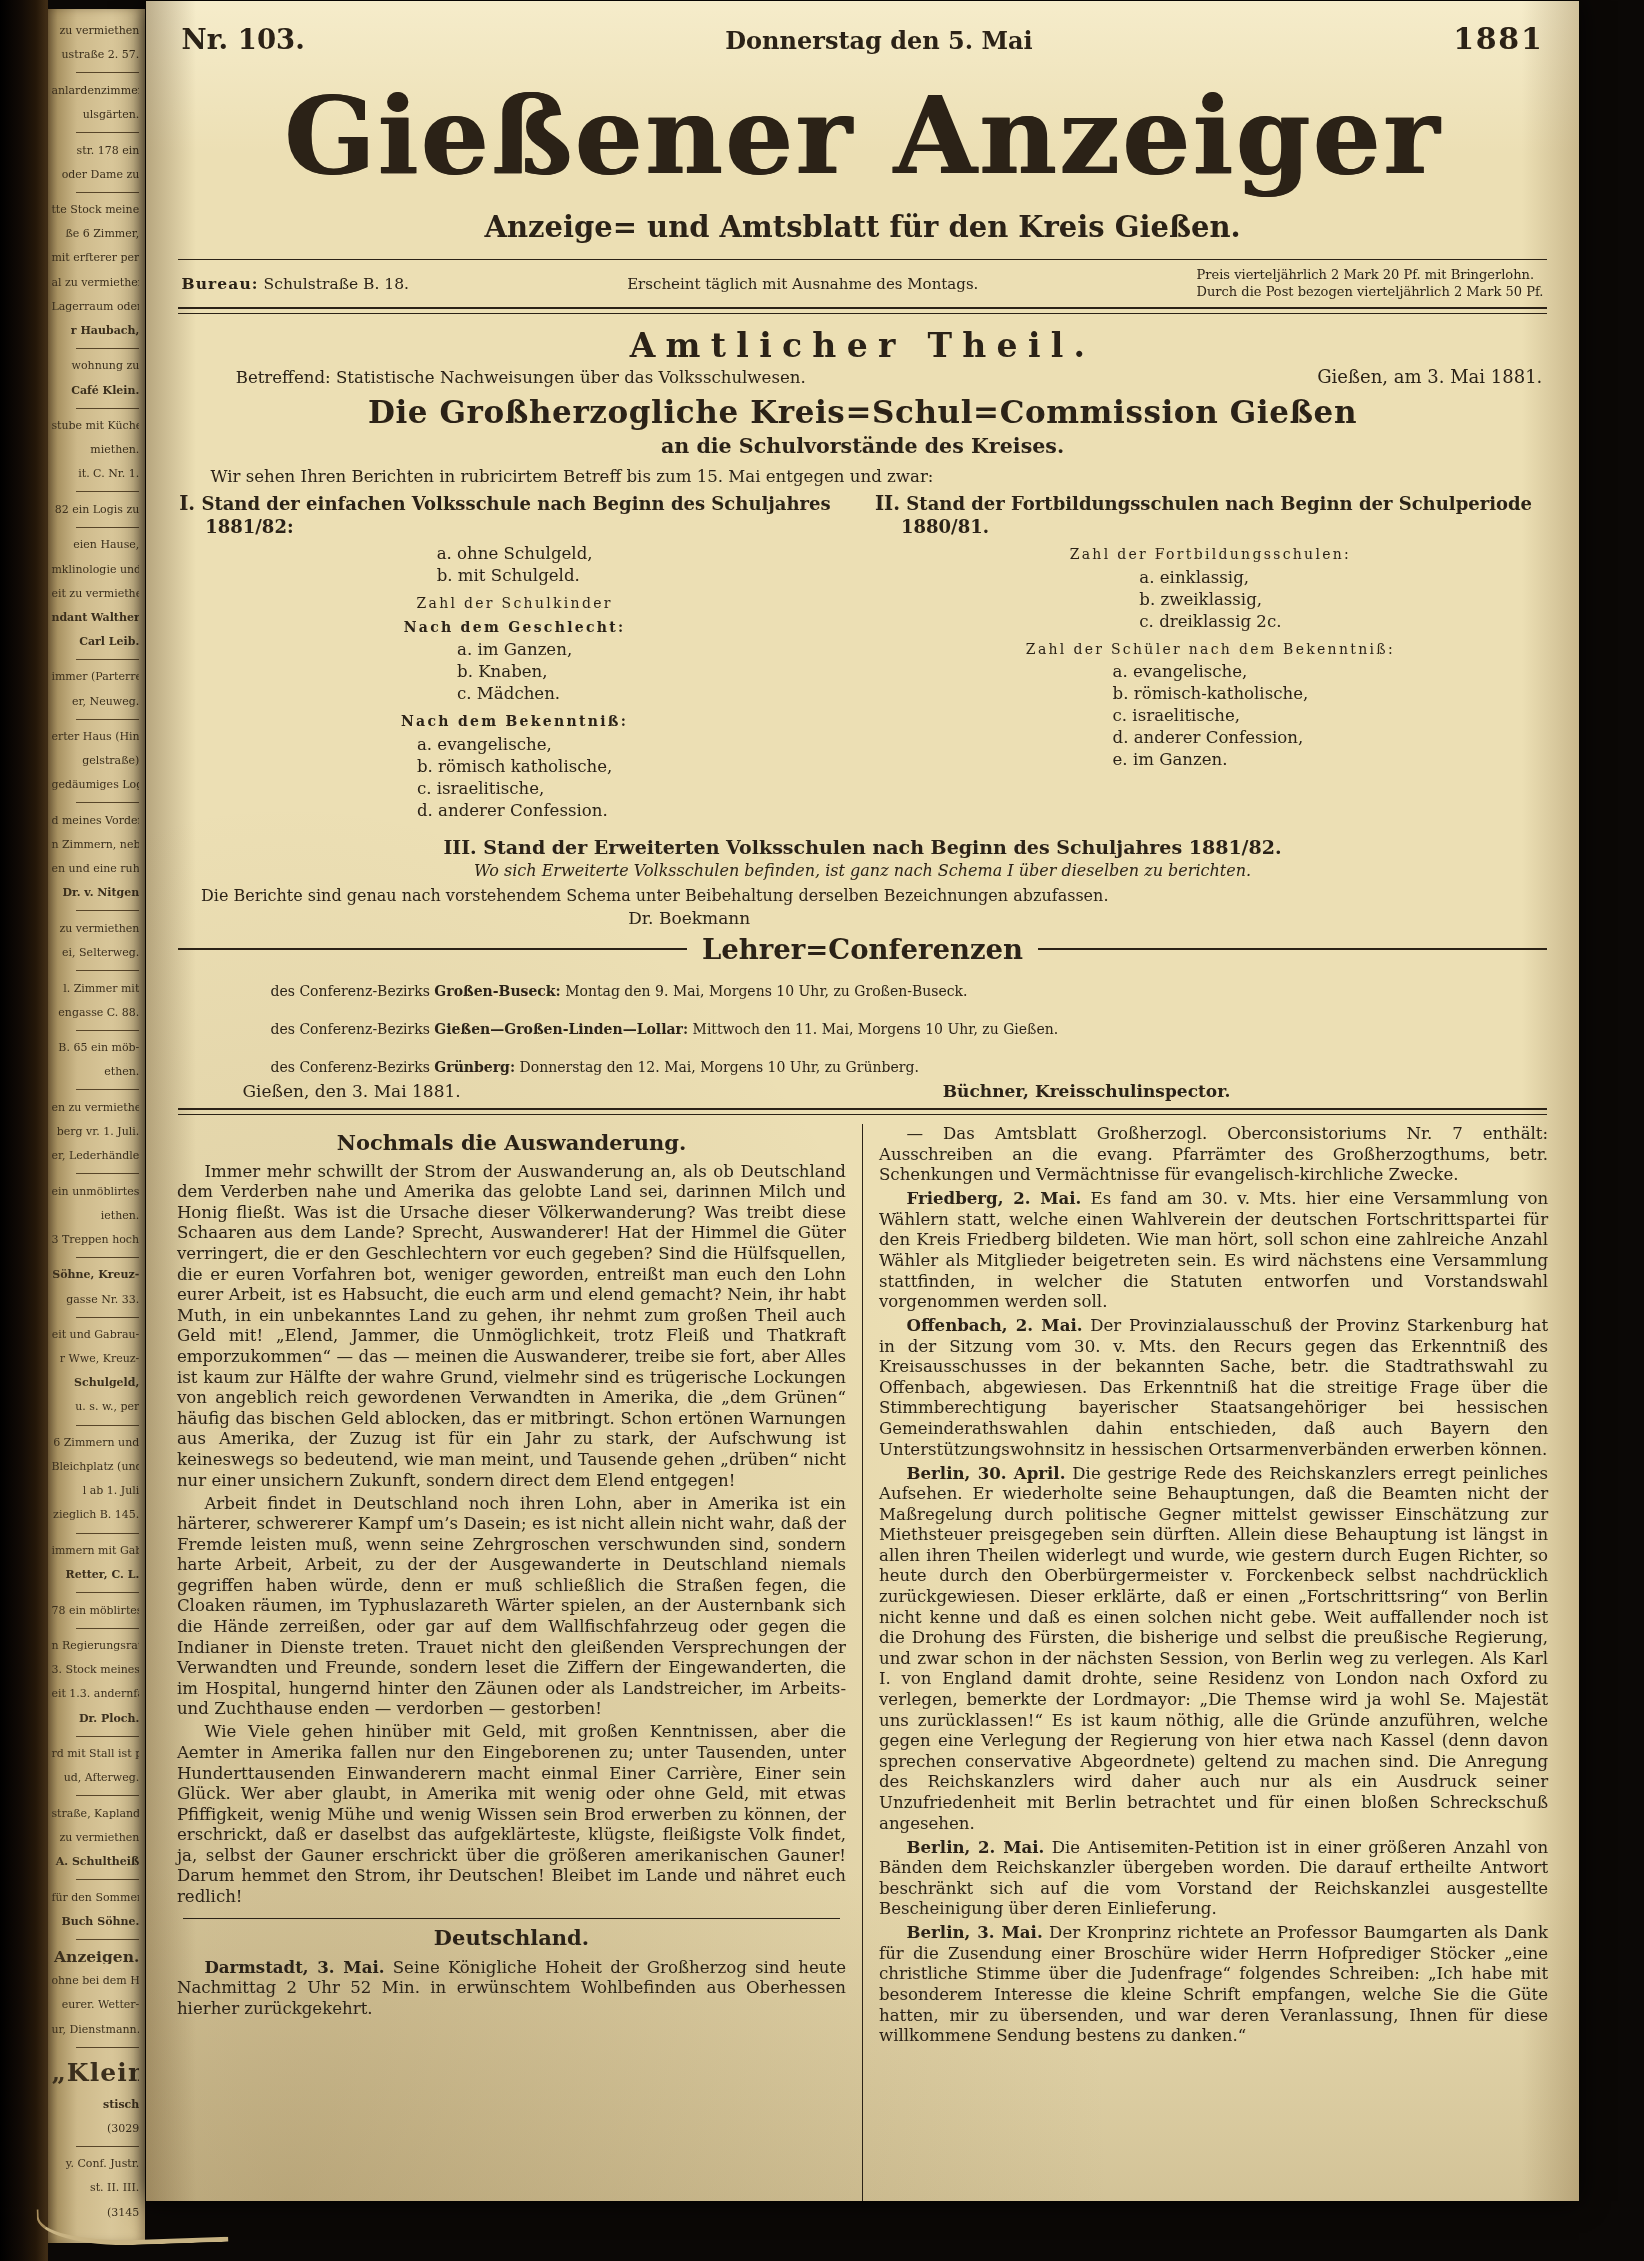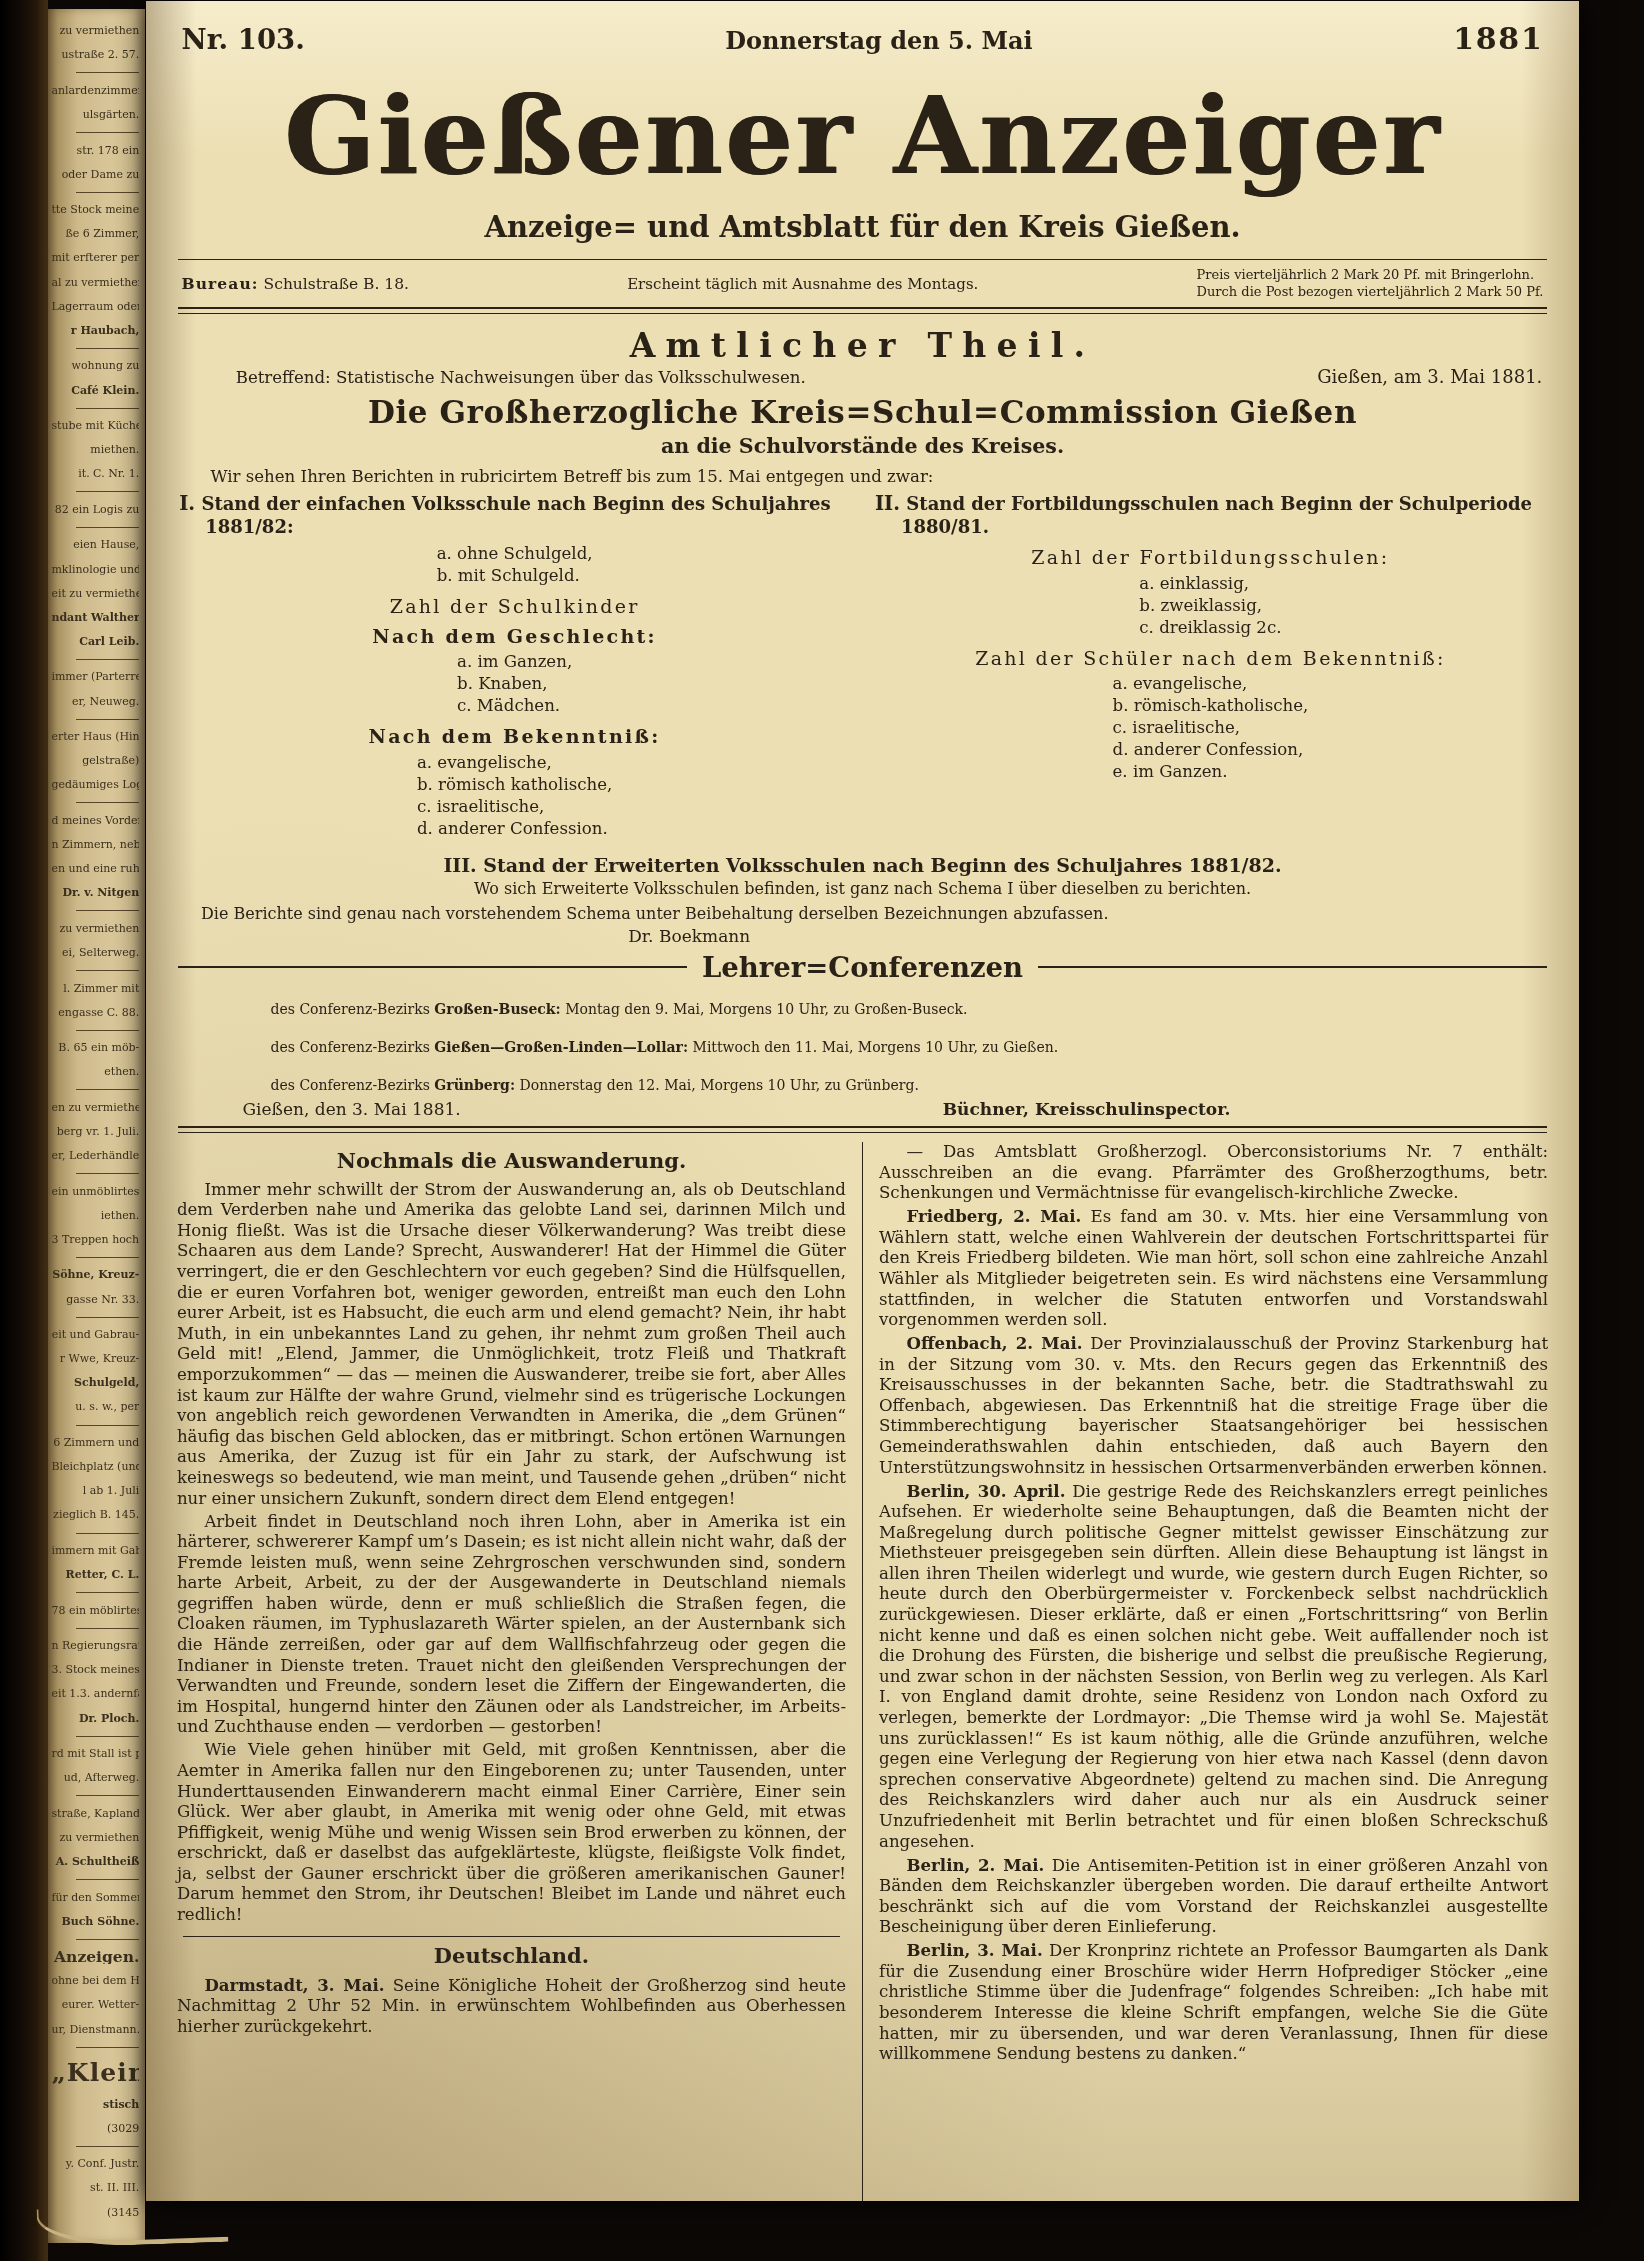--- a/index.html
+++ b/index.html
@@ -50,24 +50,24 @@
   .betreffend{font-size:16.6px;padding-left:53px;}
   .official-dateline{font-size:18px;}
   .commission{margin:6.9px 0 0;text-align:center;font-size:31px;font-weight:bold;letter-spacing:0.6px;}
   .commission-sub{text-align:center;font-size:20.6px;font-weight:bold;margin-top:4.6px;}
   .intro{font-size:16.6px;text-indent:37px;margin-top:9.2px;}
   .schema-cols{display:flex;gap:25px;padding:5.7px 5.7px 0;}
   .schema-col{flex:1;}
   .schema-head{font-size:18px;font-weight:bold;padding-left:26px;text-indent:-26px;line-height:23px;}
   .schema-head .num{font-size:19.5px;}
   .schema-list{width:fit-content;margin:4.6px auto 2.3px;font-size:16.6px;line-height:22px;text-align:left;}
-  .sp-head{text-align:center;font-size:19px;letter-spacing:2.3px;margin-top:8px;}
+  .sp-head{text-align:center;font-size:14px;letter-spacing:2.3px;margin-top:8px;}
   .sp-head.b{font-weight:bold;}
   .sec3-title{text-align:center;font-size:19px;font-weight:bold;margin-top:11.5px;}
-  .sec3-note{text-align:center;font-size:16px;margin-top:3.4px;}
+  .sec3-note{text-align:center;font-size:16px;margin-top:3.4px;font-style:italic;}
   .closing{font-size:16px;text-indent:27.5px;margin-top:5.7px;}
   .signature{font-size:17px;margin:3.4px 0 4.6px 33%;}
   .conf-titlebar{display:flex;align-items:center;gap:15px;margin:4.6px 4.6px 5.7px;}
   .conf-titlebar .side-rule{flex:1;border-top:2.3px solid #2b2217;}
   .conf-title{margin:0;font-size:27.5px;font-weight:bold;}
   .conf-line{font-size:14px;line-height:24px;padding-left:97px;margin-top:14px;}
   .conf-line .b{font-weight:bold;}
   .conf-foot{display:flex;justify-content:space-between;font-size:17px;padding:2.3px 321px 6.9px 69px;}
   .conf-foot .b{font-weight:bold;}
   .body-cols{display:flex;margin-top:9.2px;padding:0 3.4px;min-height:1089px;}

